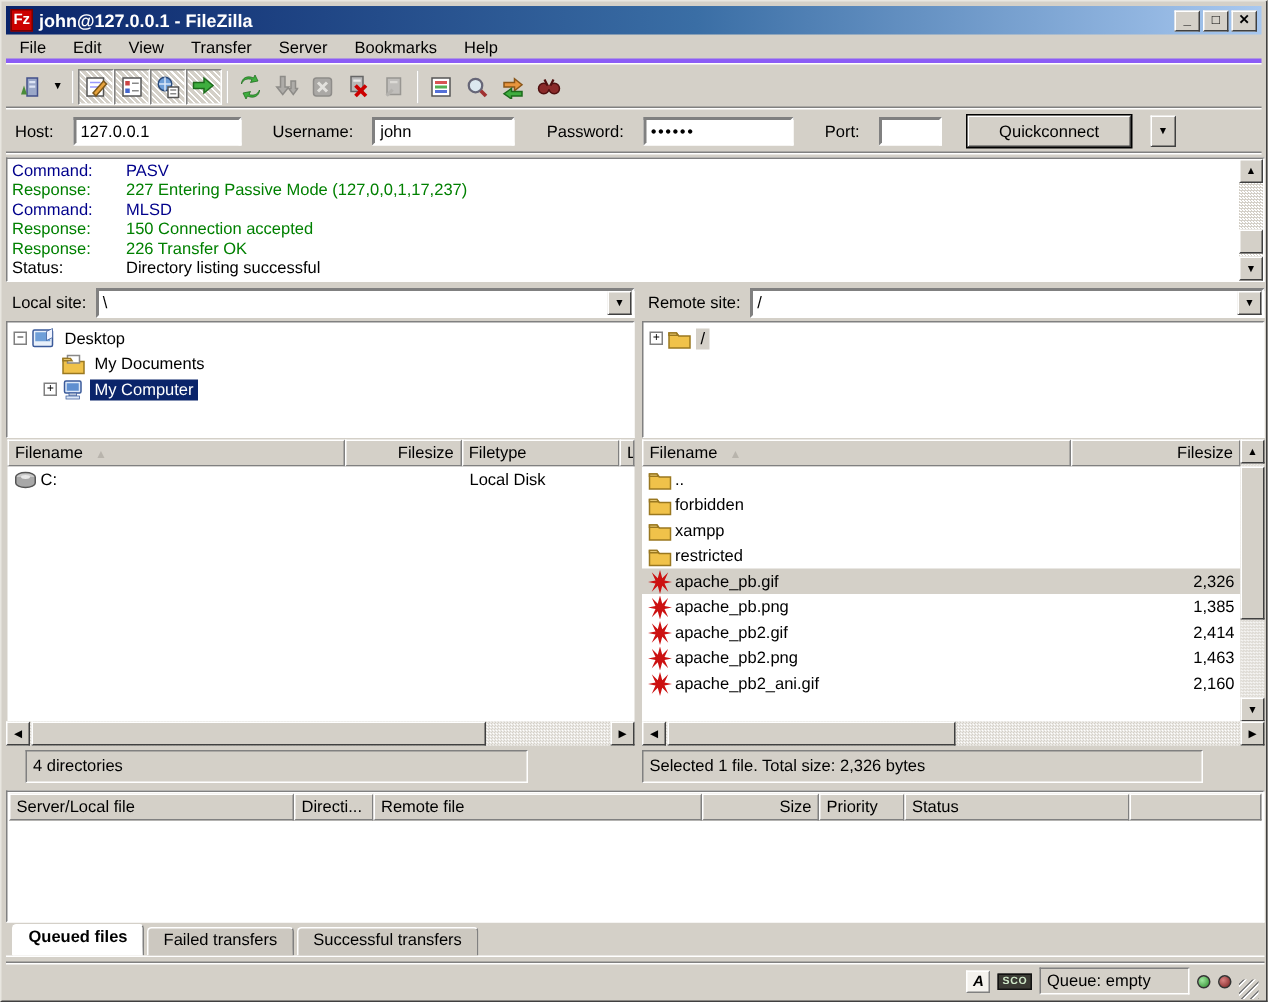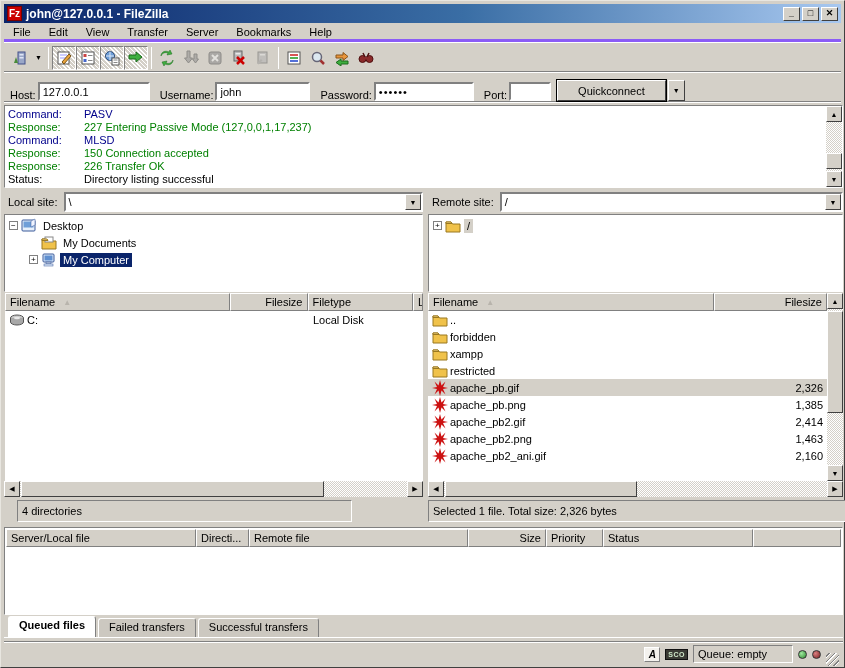--- a/index.html
+++ b/index.html
@@ -35,21 +35,21 @@
           border:1px solid transparent; position:relative; }
   .tbtn.pressed { border-color:#808080 #ffffff #ffffff #808080;
       background:repeating-linear-gradient(45deg,#ffffff 0 1px,#d4d0c8 1px 3px); }
   .tsep { width:1px; height:22px; background:#808080; border-right:1px solid #fff; margin:0 3px; }
   .dis { filter:grayscale(1) opacity(.55); }
   .g16 { width:16px; height:16px; display:block; }
   .dd-arrow { font-size:7px; padding:0 3px; }
 
   
   .qc { position:absolute; left:3px; top:73px; width:837px; height:28px; display:flex;
-        align-items:flex-end; gap:2px; padding-left:6px;
+        align-items:center; gap:13px; padding-left:6px;
         border-bottom:1px solid #808080; box-shadow:0 1px 0 #fff; }
   .qc input { font-family:"Liberation Sans",sans-serif; font-size:11px; height:19px;
               padding:1px 3px; background:#fff; border:2px solid; outline:none;
               border-color:#808080 #ffffff #ffffff #808080; }
   .qc-host { width:112px; } .qc-user { width:95px; } .qc-pass { width:100px; letter-spacing:1px; }
   .qc-port { width:42px; }
   .qc-btn { height:21px; padding:2px 20px; background:#d4d0c8; font-size:11px;
             border:1px solid; border-color:#ffffff #404040 #404040 #ffffff;
             outline:1px solid #000; margin-left:4px; }
   .qc-dd { width:17px; height:21px; background:#d4d0c8; border:1px solid;
@@ -525,21 +525,21 @@
     <div class="sb-thumb" style="top:18px; height:102px"></div>
     <div class="sb-btn" style="bottom:0">▼</div>
   </div>
 
   <div class="hscroll" style="left:427px; top:480px; width:415px; bottom:auto;">
     <div class="sb-btn-h" style="left:0">◀</div>
     <div class="sb-thumb-h" style="left:17px; width:192px"></div>
     <div class="sb-btn-h" style="right:0">▶</div>
   </div>
 
-  <div class="status-strip" style="left:427px; top:499px; width:418px;">
+  <div class="status-strip" style="left:427px; top:499px; width:374px;">
     <span>Selected 1 file. Total size: 2,326 bytes</span>
   </div>
 
   <div class="queue-wrap">
     <div class="q-header">
       <div class="hcell" style="width:190px">Server/Local file</div>
       <div class="hcell" style="width:53px">Directi...</div>
       <div class="hcell" style="width:219px">Remote file</div>
       <div class="hcell right" style="width:78px">Size</div>
       <div class="hcell" style="width:57px">Priority</div>

